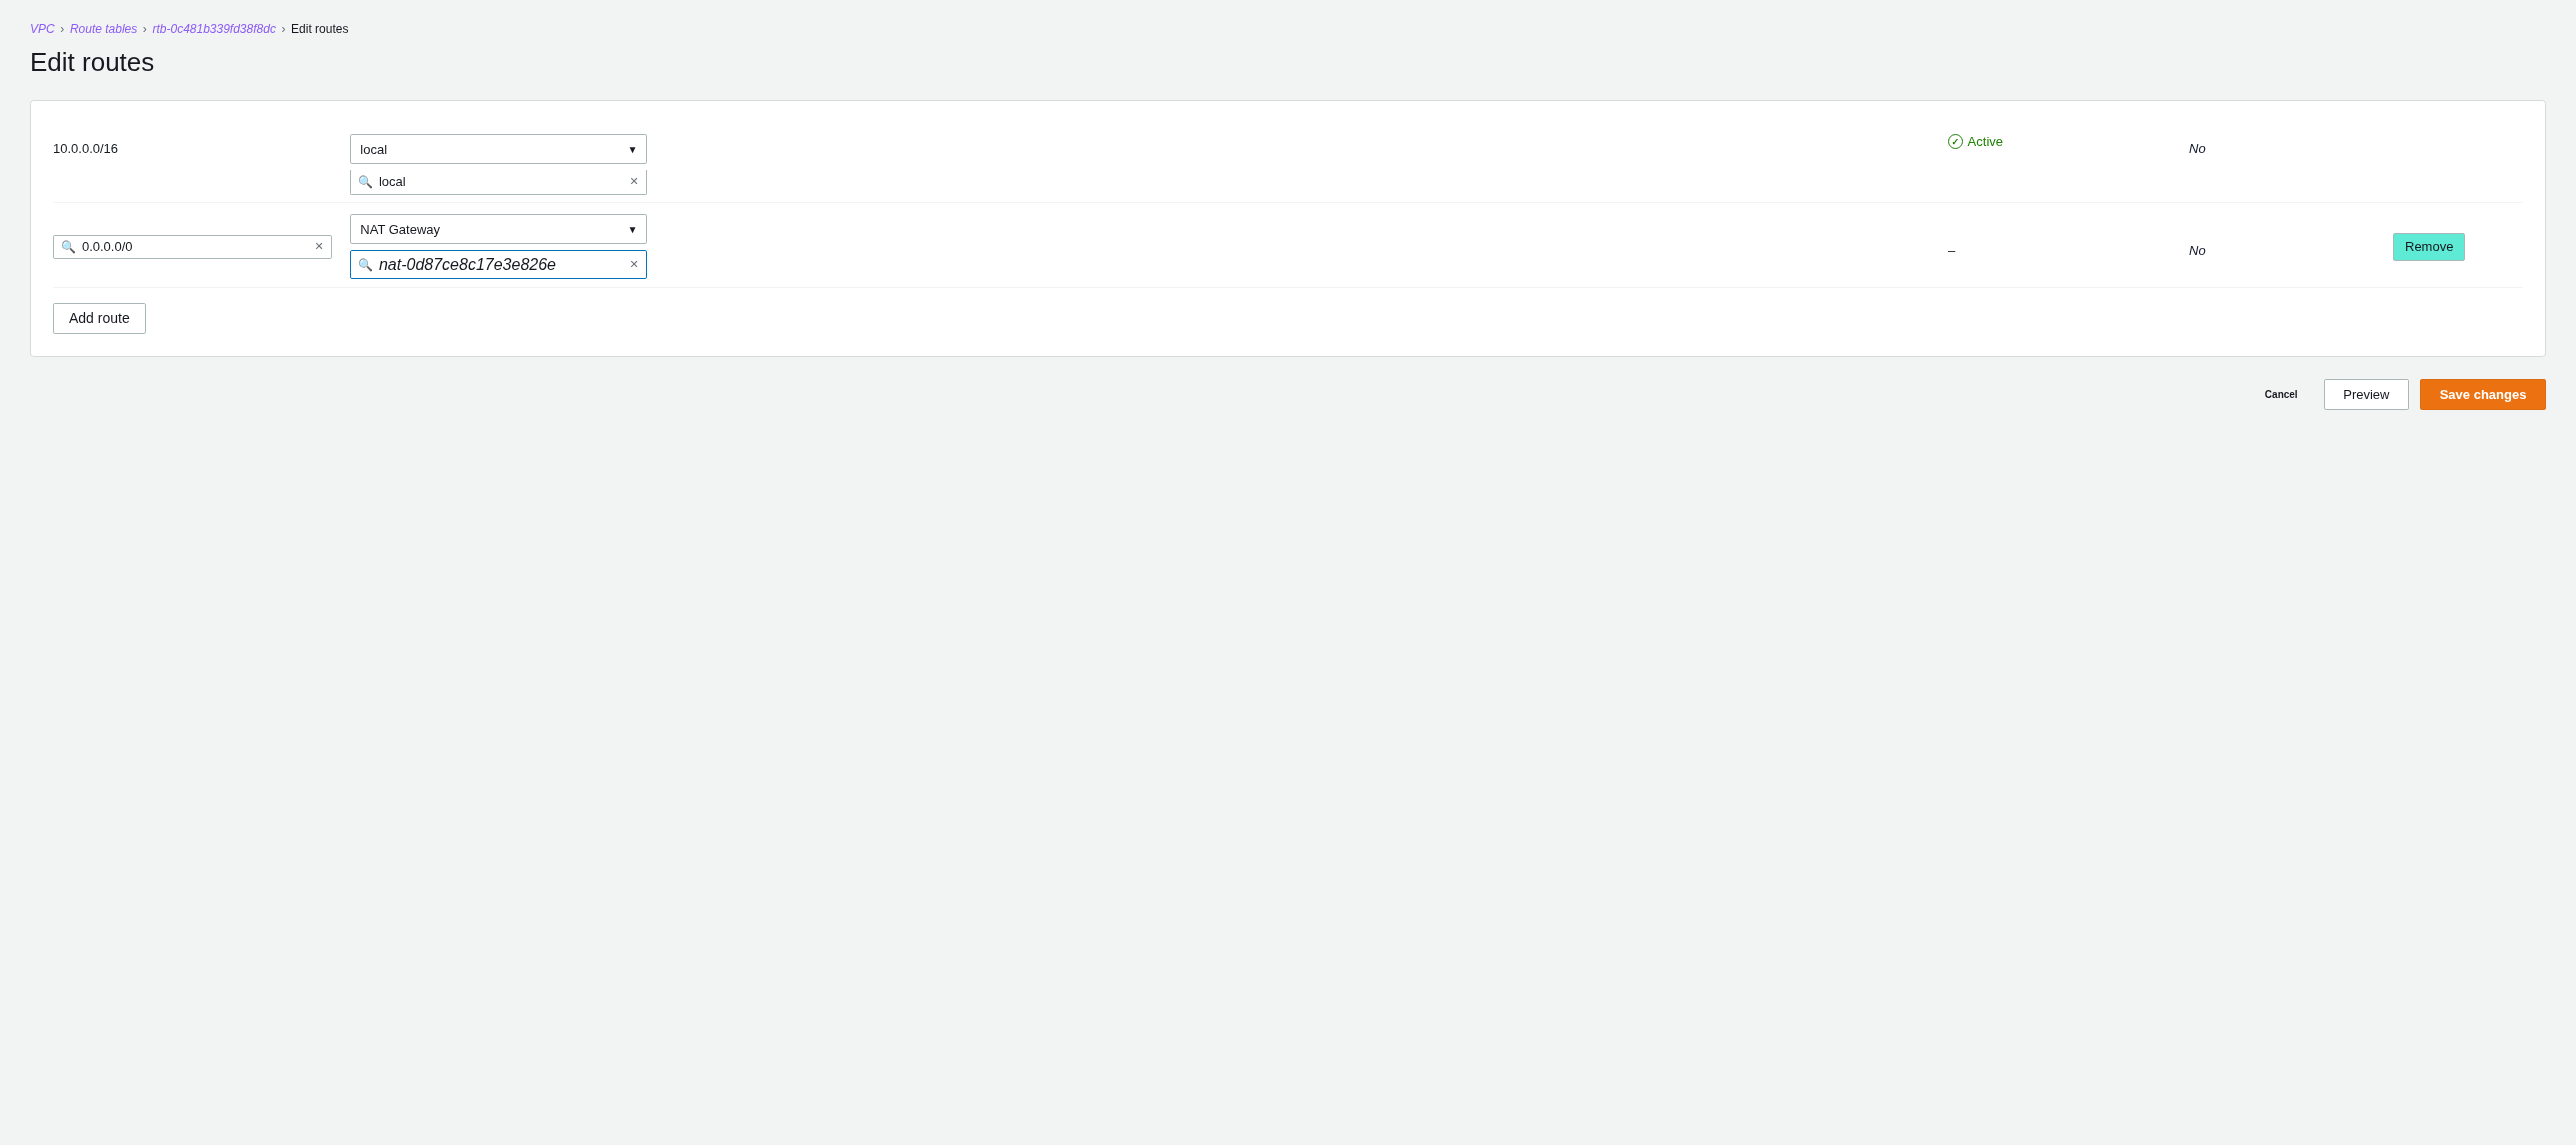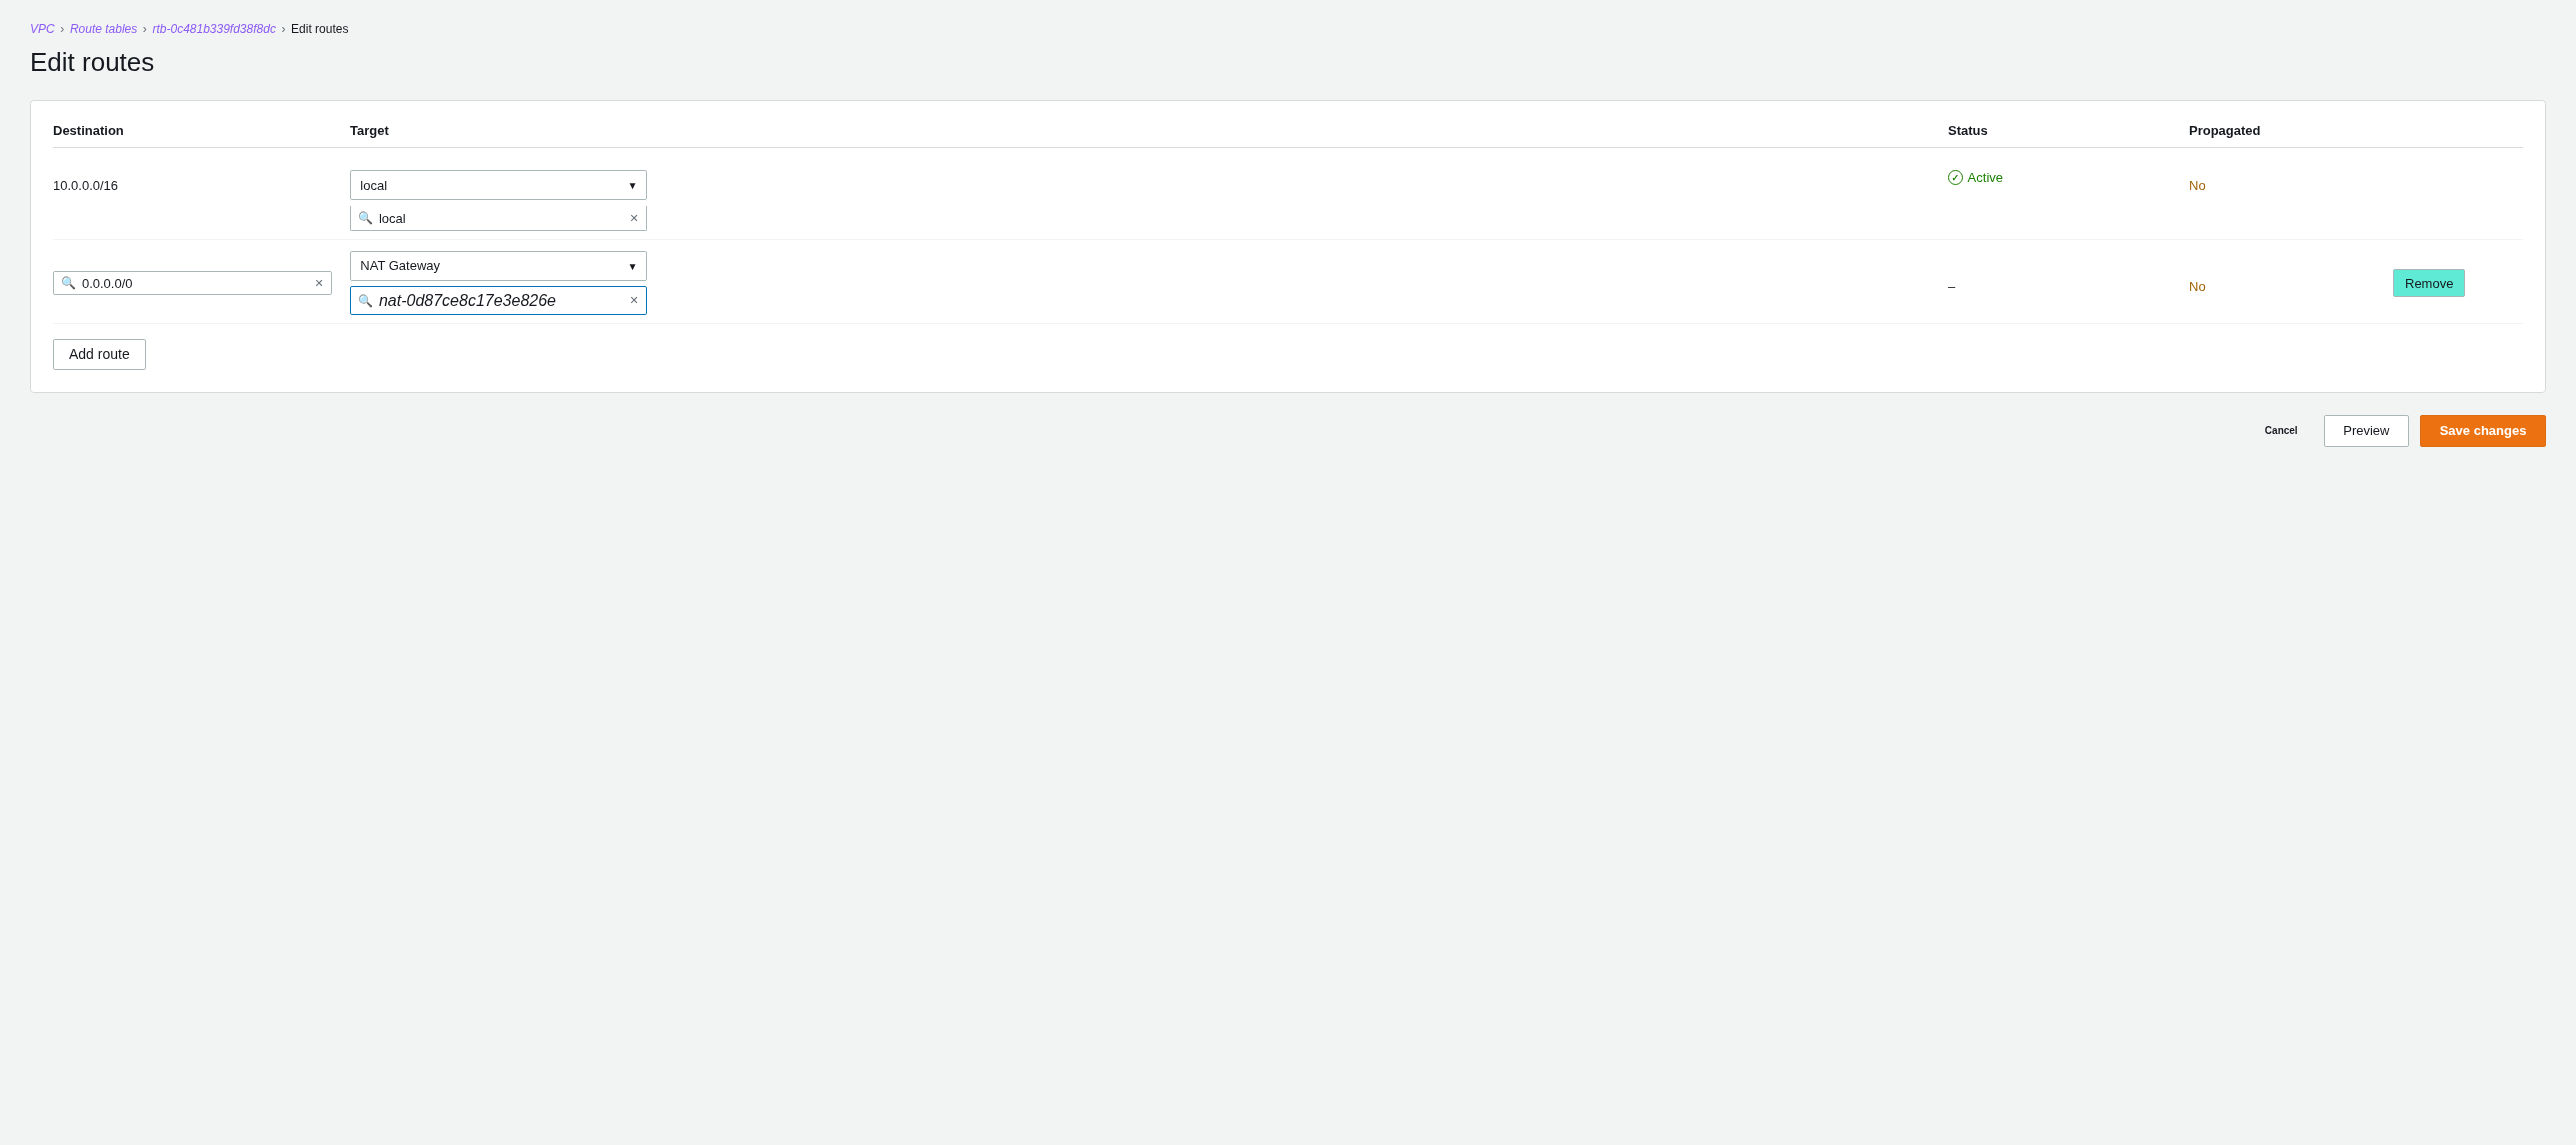--- a/index.html
+++ b/index.html
@@ -180,22 +180,23 @@
       font-size: 9.3px;
       font-weight: bold;
     }
     .status-dash {
       color: #16191f;
       font-size: 13px;
       padding-top: 7.4px;
     }
     .propagated-cell {
       font-size: 13px;
-      color: #a16207;
+      color: #0f172a;
       padding-top: 7.4px;
+      font-style: italic;
     }
     .remove-btn {
       background: #5eead4;
       border: 0.9px solid #aab7b8;
       border-radius: 1.9px;
       padding: 5.6px 11px;
       font-size: 13px;
       color: #16191f;
       cursor: pointer;
       white-space: nowrap;
@@ -279,27 +280,20 @@
   <a href="#">rtb-0c481b339fd38f8dc</a>
   <span class="breadcrumb-sep">›</span>
   <span class="breadcrumb-current">Edit routes</span>
 </nav>
 
 <h1 class="page-title">Edit routes</h1>
 
 <div class="card">
   <div class="routes-table">
 
-    <div class="table-header-row">
-      <div class="table-header-cell">Destination</div>
-      <div class="table-header-cell">Target</div>
-      <div class="table-header-cell">Status</div>
-      <div class="table-header-cell">Propagated</div>
-      <div class="table-header-cell"></div>
-    </div>
 
     <div class="table-body-row">
 
       <div class="table-cell">
         <span class="destination-text">10.0.0.0/16</span>
       </div>
 
       <div class="table-cell">
         <div class="target-column">
           <div class="select-wrapper">

